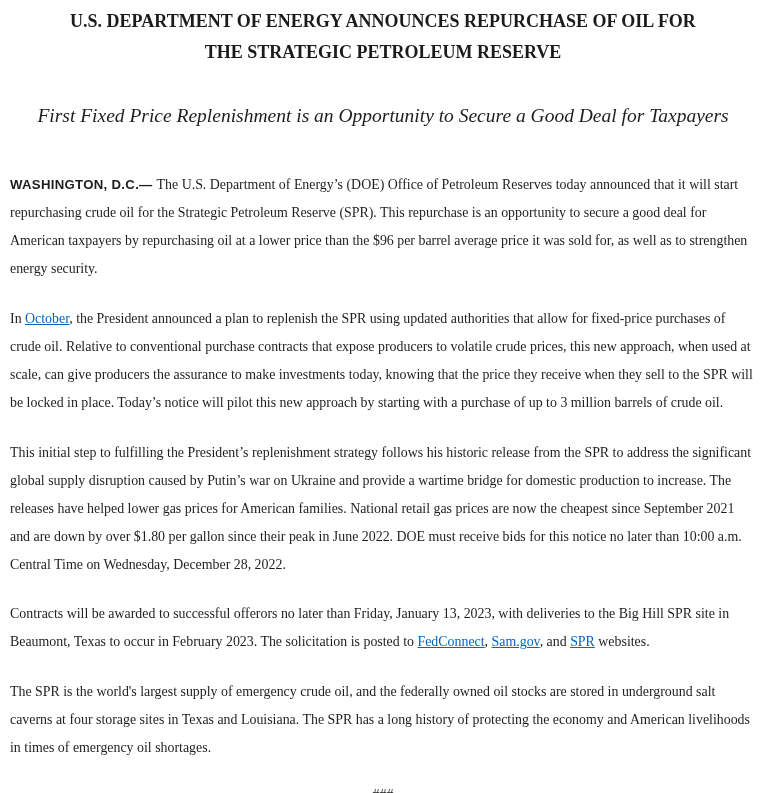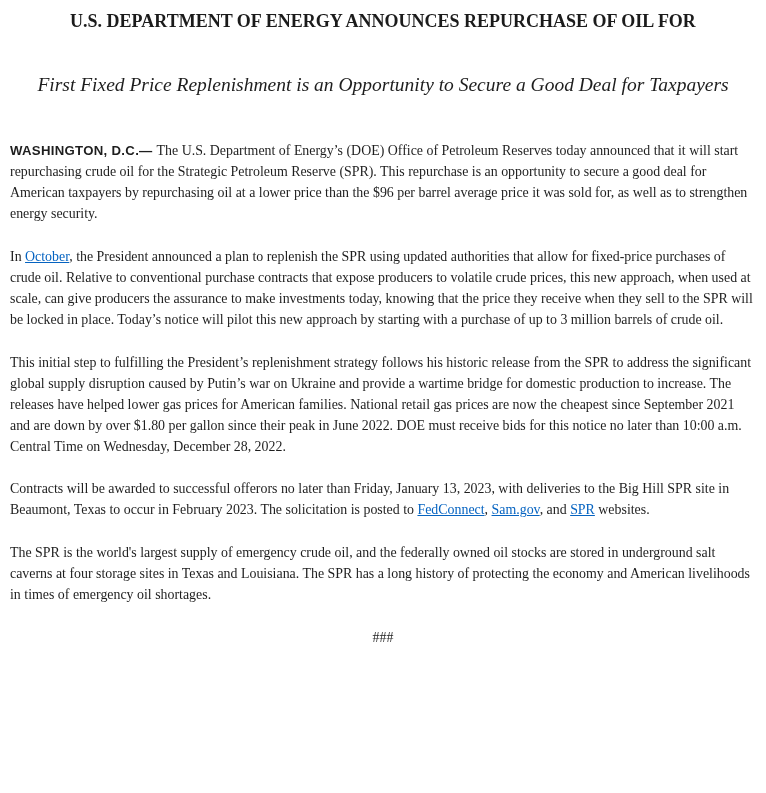--- a/index.html
+++ b/index.html
@@ -38,21 +38,21 @@
     font-size: 19.5px;
     line-height: 30px;
     text-align: center;
     margin-top: 33px;
     color: var(--body-text);
   }
   .subtitle .line { white-space: nowrap; text-align: center; }
   .body-copy { margin-top: 40px; }
   .body-copy p {
     font-size: 13.9px;
-    line-height: 21px;
+    line-height: 28px;
     margin: 0 0 21.8px 0;
     text-align: left;
   }
   .dateline {
     font-family: "Liberation Sans", "DejaVu Sans", sans-serif;
     font-weight: 700;
     font-size: 13.2px;
     letter-spacing: 0.3px;
   }
   a.doc-link {
@@ -67,20 +67,21 @@
     color: var(--body-text);
   }
 </style>
 </head>
 <body>
 
 <div class="page">
 
   <h1 class="headline">
     <div class="line">U.S. DEPARTMENT OF ENERGY ANNOUNCES REPURCHASE OF OIL FOR</div>
+    <div class="line">THE STRATEGIC PETROLEUM RESERVE</div>
   </h1>
 
   <div class="subtitle">
     <div class="line">First Fixed Price Replenishment is an Opportunity to Secure a Good Deal for Taxpayers</div>
   </div>
 
   <div class="body-copy">
       <p><span class="dateline">WASHINGTON, D.C.— </span><span>The U.S. Department of Energy’s (DOE) Office of Petroleum Reserves today announced that it will start repurchasing crude oil for the Strategic Petroleum Reserve (SPR). This repurchase is an opportunity to secure a good deal for American taxpayers by repurchasing oil at a lower price than the $96 per barrel average price it was sold for, as well as to strengthen energy security.</span></p>
       <p><span>In </span><a class="doc-link" href="#">October</a><span>, the President announced a plan to replenish the SPR using updated authorities that allow for fixed-price purchases of crude oil. Relative to conventional purchase contracts that expose producers to volatile crude prices, this new approach, when used at scale, can give producers the assurance to make investments today, knowing that the price they receive when they sell to the SPR will be locked in place. Today’s notice will pilot this new approach by starting with a purchase of up to 3 million barrels of crude oil.</span></p>
       <p><span>This initial step to fulfilling the President’s replenishment strategy follows his historic release from the SPR to address the significant global supply disruption caused by Putin’s war on Ukraine and provide a wartime bridge for domestic production to increase. The releases have helped lower gas prices for American families. National retail gas prices are now the cheapest since September 2021 and are down by over $1.80 per gallon since their peak in June 2022. DOE must receive bids for this notice no later than 10:00 a.m. Central Time on Wednesday, December 28, 2022.</span></p>

